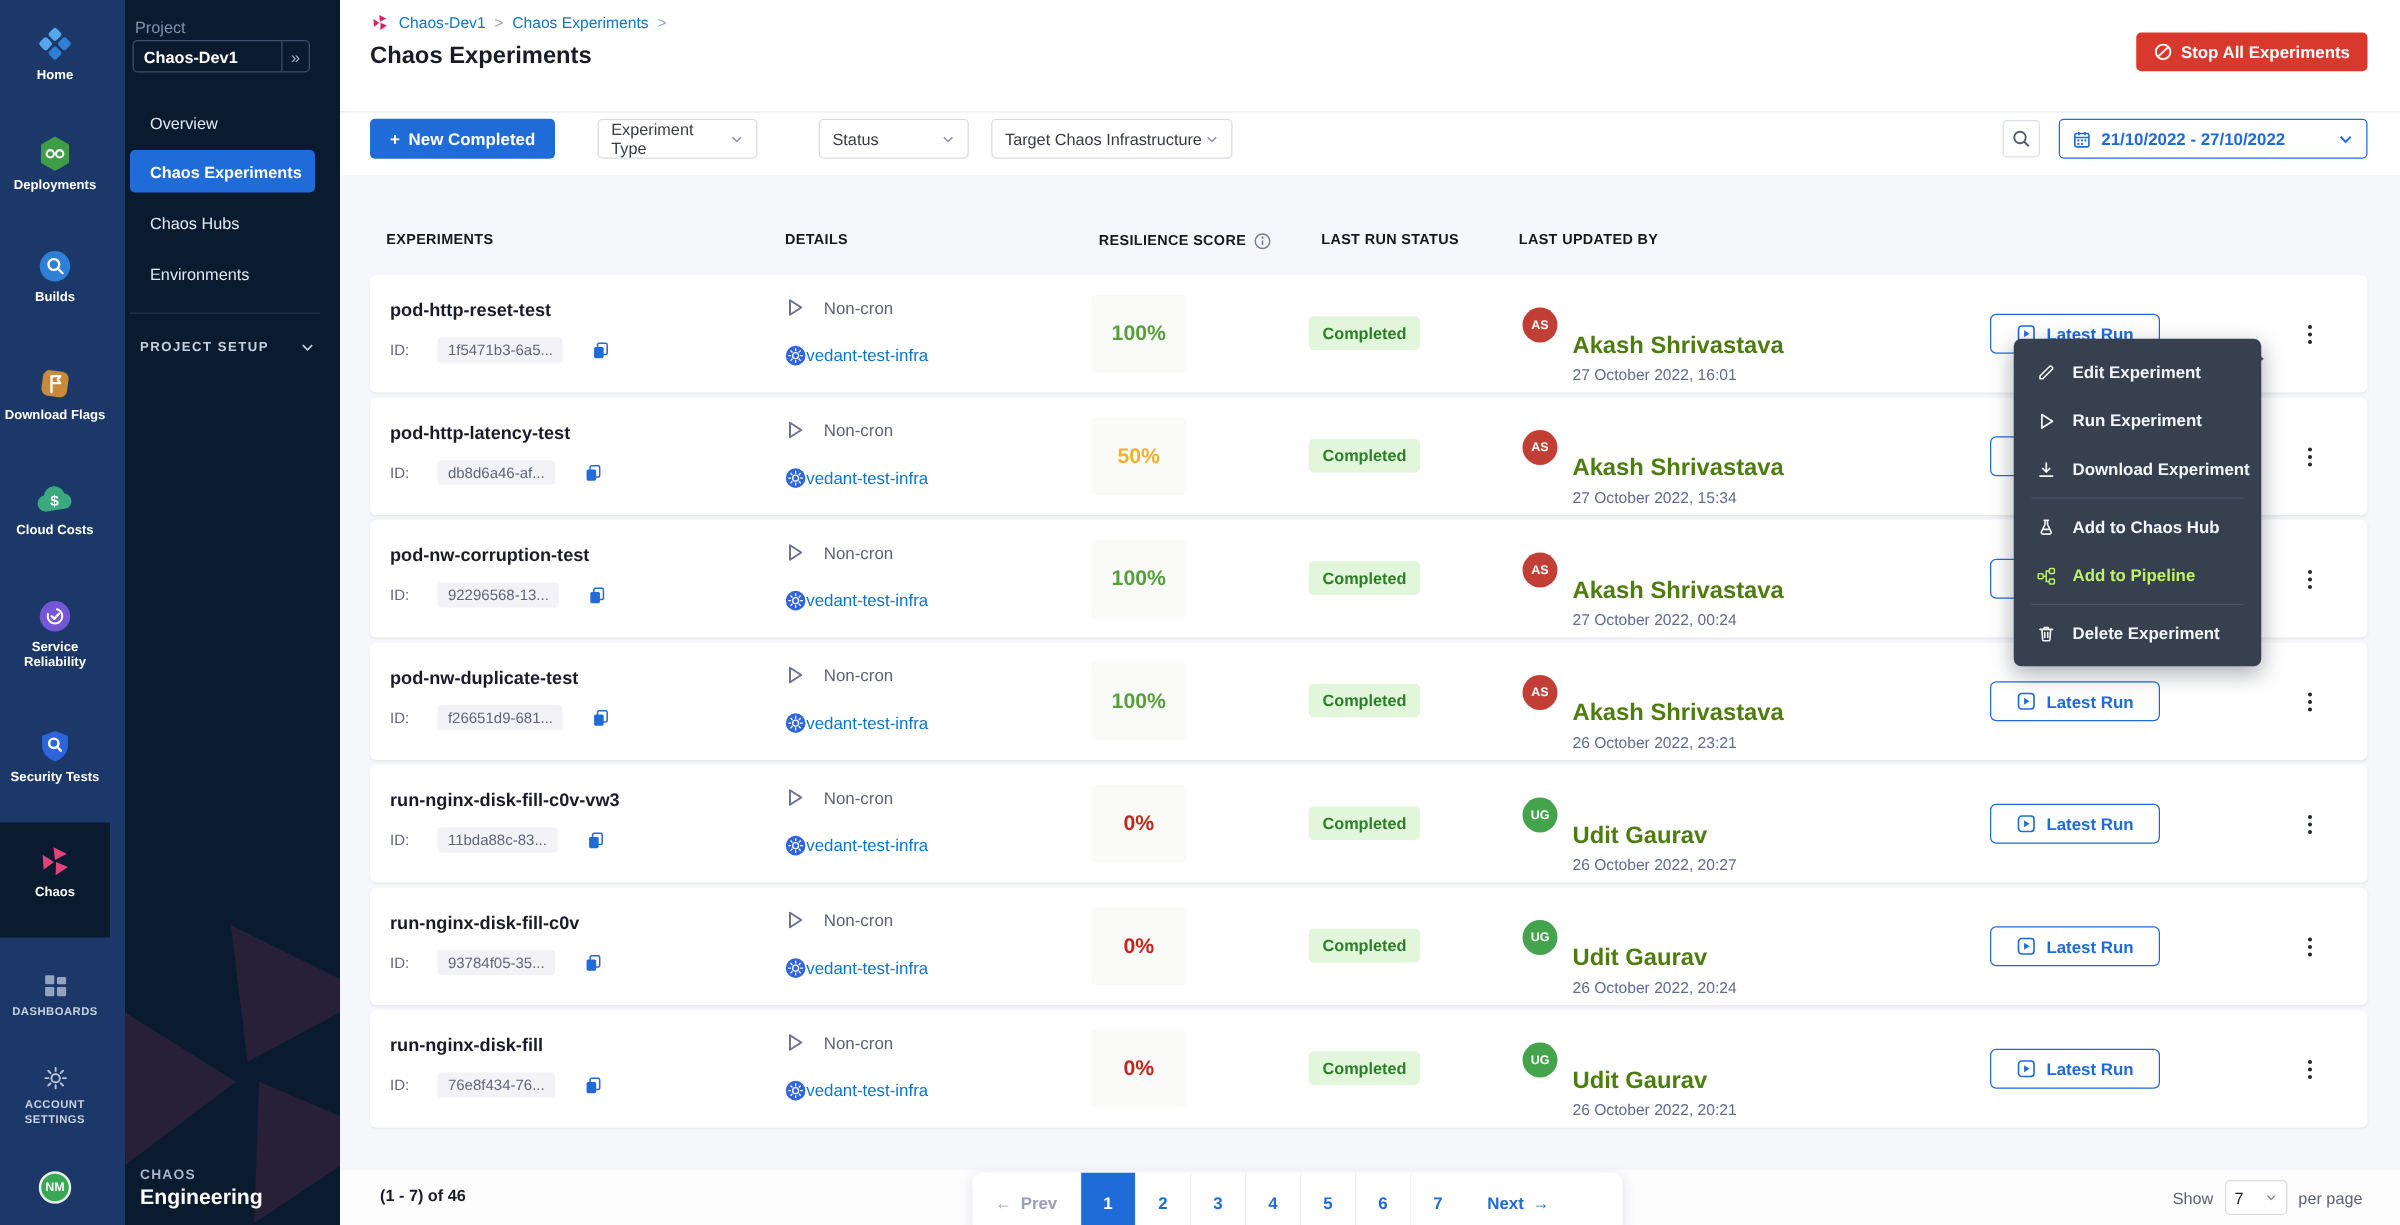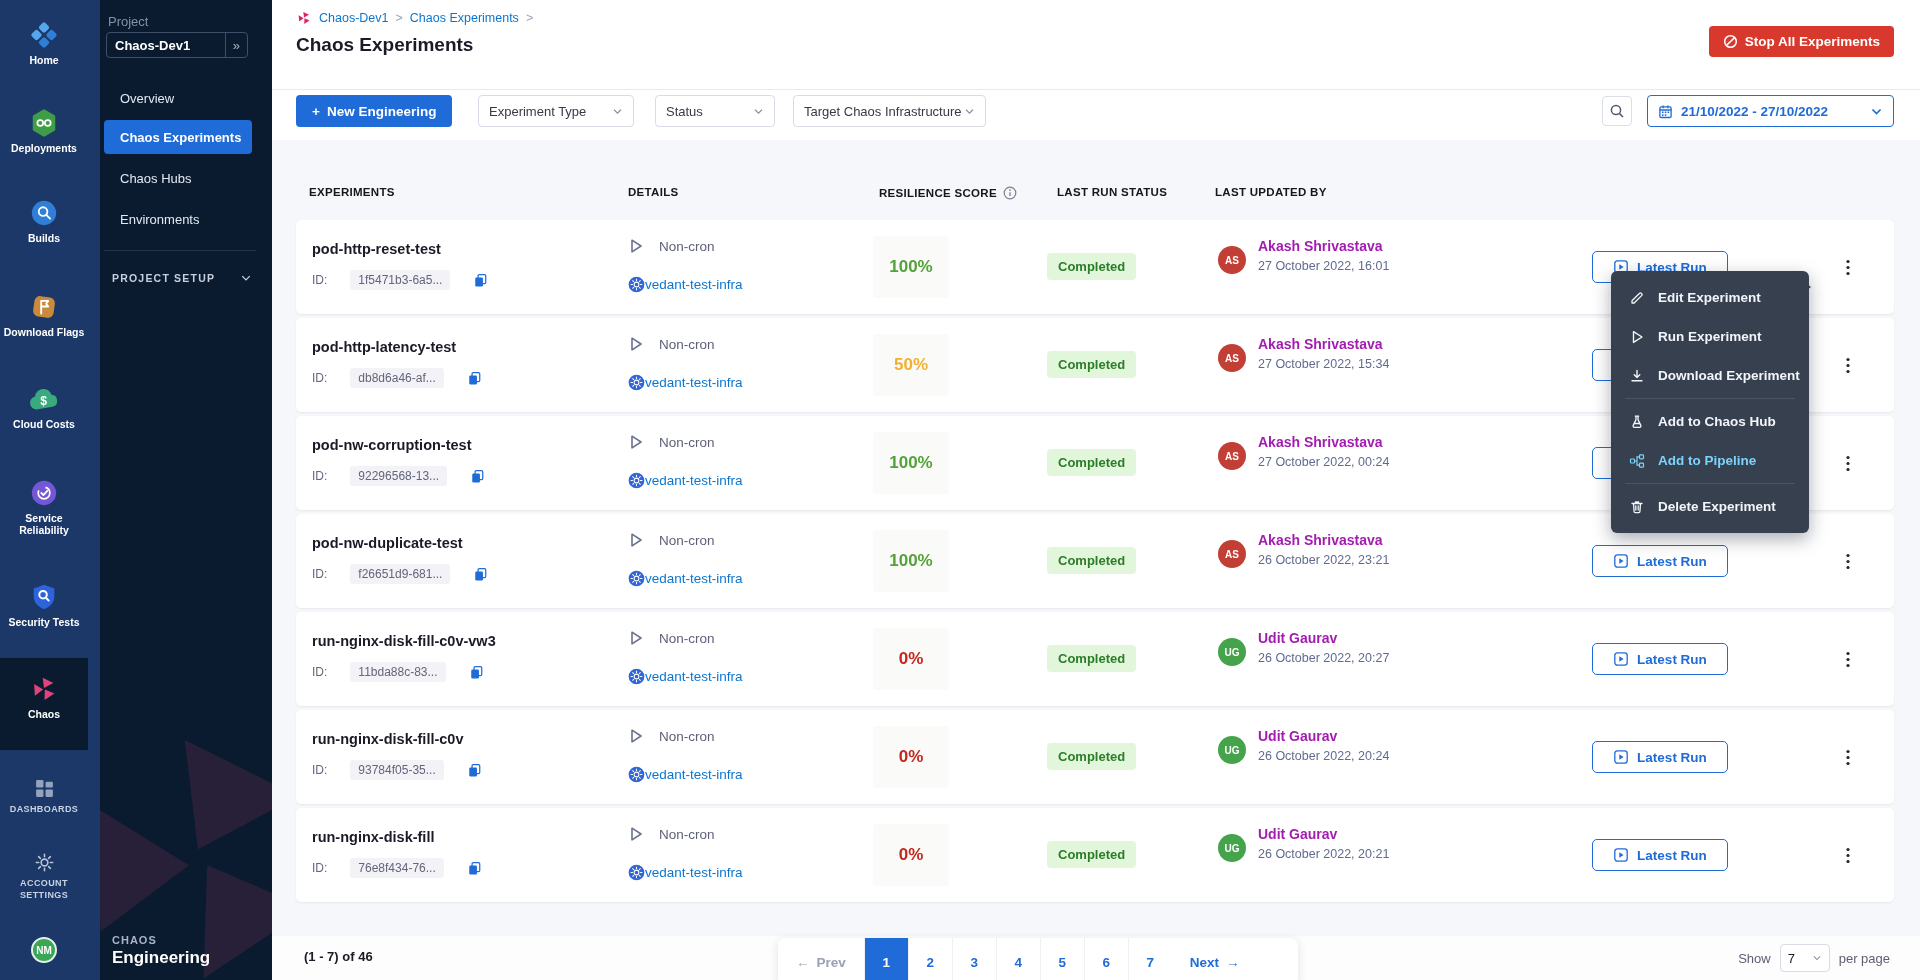--- a/index.html
+++ b/index.html
@@ -61,30 +61,30 @@
   .det-line1 { position:absolute; left:332px; top:18px; display:flex; align-items:center; gap:15px; color:#6b7190; }
   .det-line2 { position:absolute; left:332px; top:56px; display:flex; align-items:center; }
   .det-text { font-size:13.5px; color:#5d6078; }
   .infra-link { font-size:13.5px; color:#0b76d0; text-decoration:none; cursor:pointer; }
   .score-box { position:absolute; left:577px; top:16px; width:76px; height:62px; background:#fafbf8; border-radius:3px; display:flex; align-items:center; justify-content:center; font-size:17px; font-weight:700; }
   .score-green { color:#53a13a; } .score-amber { color:#f2b02e; } .score-red { color:#c4261d; }
   .status-badge { position:absolute; left:751px; top:33px; height:27px; background:#e2f6dc; color:#2b7d26; font-size:13px; font-weight:700; border-radius:4px; display:flex; align-items:center; padding:0 11px; }
   .user { position:absolute; left:922px; top:18px; display:flex; gap:12px; }
   .avatar { width:28px; height:28px; border-radius:50%; color:#fff; font-size:10px; font-weight:700; display:flex; align-items:center; justify-content:center; margin-top:8px; }
   .avatar-red { background:#c13f35; } .avatar-green { background:#45a34c; }
-  .user-name { font-size:14px; font-weight:700; color:#a21caf; }
+  .user-name { font-size:19px; font-weight:700; color:#4d7c0f;margin-top:28px; }
   .user-date { font-size:12.5px; color:#606b8f; margin-top:5px; }
   .latest-run { position:absolute; left:1296px; top:31px; width:136px; height:32px; background:#fff; border:1.5px solid #1f6bd8; border-radius:5px; color:#1f6bd8; font-size:13.5px; font-weight:700; display:flex; align-items:center; justify-content:center; gap:8px; cursor:pointer; font-family:inherit; }
   .kebab { position:absolute; left:1540px; top:33px; width:24px; height:28px; background:none; border:none; cursor:pointer; color:#23252e; display:flex; align-items:center; justify-content:center; }
 
   
   .ctx-menu { position:absolute; left:1611px; top:250px; width:198px; background:#36404f; border-radius:6px; box-shadow:0 6px 18px rgba(10,20,40,.35); z-index:60; padding:7px 0;margin-top:21px; }
   .ctx-notch { position:absolute; right:-12px; top:6px; width:0; height:0; border:10px solid transparent; border-left:13px solid #36404f; }
   .menu-item { display:flex; align-items:center; gap:13px; height:39px; padding-left:18px; color:#f2f5f9; font-size:13.5px; font-weight:600; cursor:pointer; }
-  .menu-item.disabled { color:#7dd3fc; cursor:default; }
+  .menu-item.disabled { color:#bef264; cursor:default; }
   .menu-divider { height:1px; background:#4a5566; margin:3px 14px; }
 
   
   .footer { position:absolute; left:0; right:0; bottom:0; height:44px; background:#fdfdfe; }
   .pg-summary { position:absolute; left:32px; top:13px; font-size:13px; font-weight:600; color:#1b1b28; }
   .pager { position:absolute; left:506px; top:2px; width:520px; height:48px; background:#fff; border-radius:8px; box-shadow:0 2px 10px rgba(40,41,61,.13); display:flex; align-items:stretch; overflow:hidden; }
   .page-btn, .pager-nav { border:none; background:#fff; font-family:inherit; font-size:13.5px; font-weight:600; cursor:pointer; }
   .pager-nav { color:#1f6bd8; padding:0 18px; display:flex; align-items:center; gap:7px; }
   .pager-nav.prev { color:#9aa0b5; }
   .page-btn { width:44px; color:#1f6bd8; border-left:1px solid #f0f1f6; }
@@ -231,23 +231,23 @@
       <button class="btn-stop">
         <svg width="15" height="15" viewBox="0 0 16 16" fill="none" stroke="#fff" stroke-width="1.6">
             <circle cx="8" cy="8" r="6.2"></circle>
             <line x1="3.9" y1="11.9" x2="12.1" y2="4.1"></line>
           </svg>
         <span>Stop All Experiments</span>
       </button>
       <div class="head-divider"></div>
       <button class="btn-new">
         <span>+</span>
-        <span>New Engineering</span>
+        <span>New Completed</span>
       </button>
-      <div class="dd" style="left:206px;width:156px">
+      <div class="dd" style="left:206px;width:128px">
         <span>Experiment Type</span>
         <svg width="11" height="11" viewBox="0 0 16 16" fill="none" stroke="currentColor" stroke-width="1.8">
             <path d="M3 5.5 L8 10.5 L13 5.5"></path>
           </svg>
       </div>
       <div class="dd" style="left:383px;width:120px">
         <span>Status</span>
         <svg width="11" height="11" viewBox="0 0 16 16" fill="none" stroke="currentColor" stroke-width="1.8">
             <path d="M3 5.5 L8 10.5 L13 5.5"></path>
           </svg>

